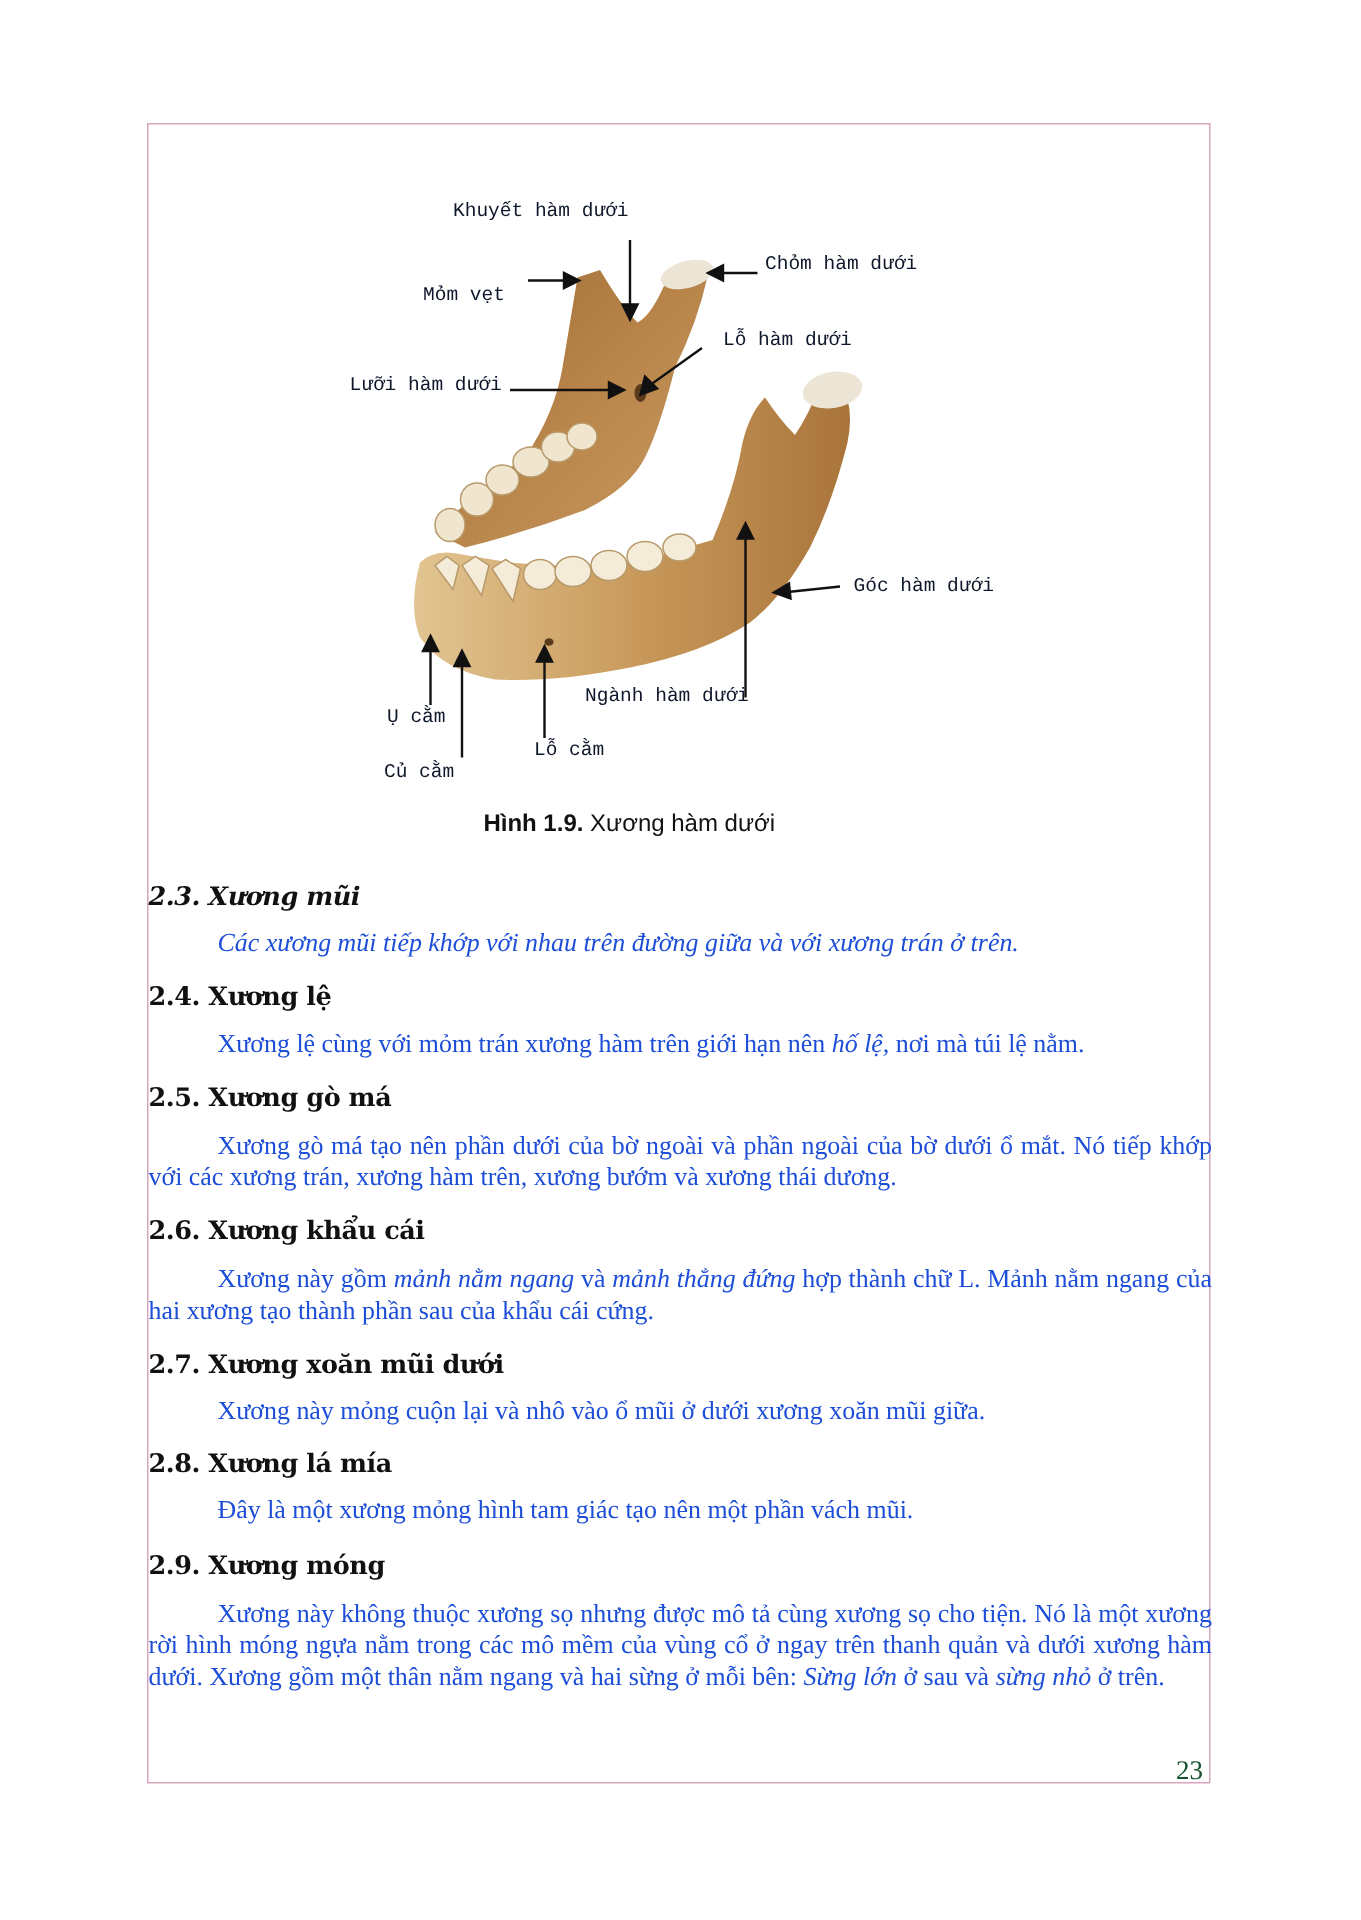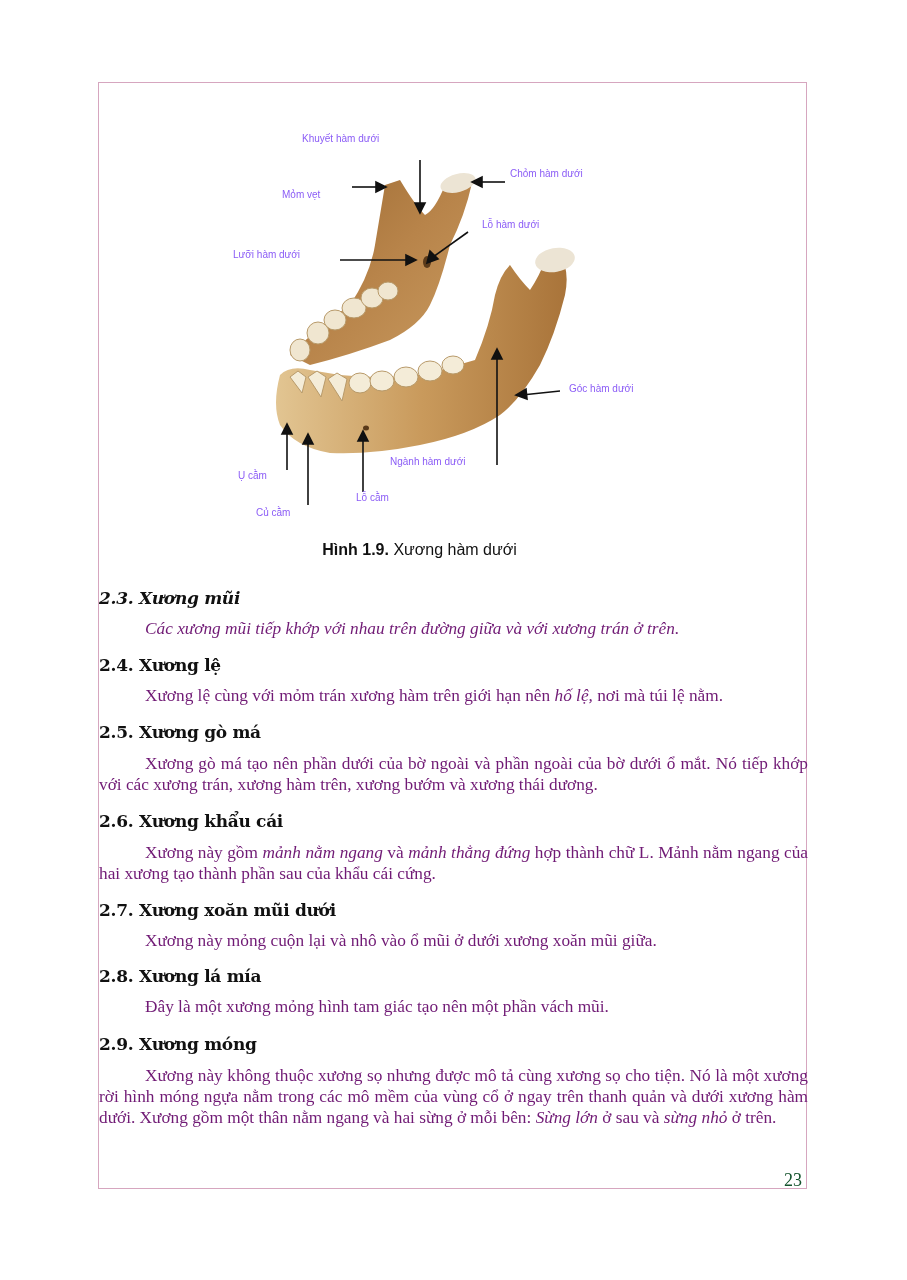--- a/index.html
+++ b/index.html
@@ -1,25 +1,25 @@
 <!DOCTYPE html>
 <html><head>
 <meta charset="utf-8">
 <style>
   html, body { margin: 0; padding: 0; background: #ffffff; }
   body { width: 907px; height: 1280px; position: relative; overflow: hidden; font-family: "Liberation Serif", serif; color: #111; }
   .frame { position: absolute; left: 98px; top: 82px; width: 709px; height: 1107px; border: 1px solid #d6a6bf; box-sizing: border-box; }
   .figure { position: absolute; left: 220px; top: 125px; width: 470px; height: 410px; }
   .figure svg { position: absolute; left: 0; top: 0; }
-  .lbl { position: absolute; font-family: Liberation Sans, sans-serif; font-size: 10px; color: #8b5cf6; white-space: nowrap; }
+  .lbl { position: absolute; font-family: Liberation Mono, monospace; font-size: 13px; color: #0f172a; white-space: nowrap; }
   .caption { position: absolute; left: 0; width: 839px; top: 541px; text-align: center; font-family: "Liberation Sans", sans-serif; font-size: 16px; color: #111; }
   .caption b { font-weight: bold; }
   .content { position: absolute; left: 99px; width: 709px; }
   h2 { margin: 0; font-family: "DejaVu Serif", serif; font-weight: bold; font-size: 17px; color: #111; line-height: 24px; letter-spacing: -0.3px; }
-  p { margin: 0; font-family: "Liberation Serif", serif; font-size: 17.3px; line-height: 21px; text-align: justify; text-indent: 46px; color: #701a75; }
+  p { margin: 0; font-family: "Liberation Serif", serif; font-size: 17.3px; line-height: 21px; text-align: justify; text-indent: 46px; color: #1d4ed8; }
   .sec { position: absolute; left: 0; width: 709px; }
   .page-num { position: absolute; left: 784px; top: 1170px; font-family: "Liberation Serif", serif; font-size: 18px; color: #14532d; }
 </style>
 </head>
 <body>
 
 <div class="frame"></div>
 
 <div class="figure">
   <svg width="470" height="410" viewBox="0 0 470 410">
@@ -103,21 +103,21 @@
   </svg>
 </div>
 
 <div class="lbl" style="left:302px; top:133px;">Khuyết hàm dưới</div>
 <div class="lbl" style="left:510px; top:168px;">Chỏm hàm dưới</div>
 <div class="lbl" style="left:282px; top:189px;">Mỏm vẹt</div>
 <div class="lbl" style="left:482px; top:219px;">Lỗ hàm dưới</div>
 <div class="lbl" style="left:233px; top:249px;">Lưỡi hàm dưới</div>
 <div class="lbl" style="left:569px; top:383px;">Góc hàm dưới</div>
 <div class="lbl" style="left:390px; top:456px;">Ngành hàm dưới</div>
-<div class="lbl" style="left:238px; top:470px;">Ụ cằm</div>
+<div class="lbl" style="left:258px; top:470px;">Ụ cằm</div>
 <div class="lbl" style="left:356px; top:492px;">Lỗ cằm</div>
 <div class="lbl" style="left:256px; top:507px;">Củ cằm</div>
 
 <div class="caption"><b>Hình 1.9.</b><span> Xương hàm dưới</span></div>
 
 <div class="content">
   <div class="sec" style="top:586px;font-style:italic;">
     <h2>2.3. Xương mũi</h2>
     <p style="margin-top:8px;"><span>Các xương mũi tiếp khớp với nhau trên đường giữa và với xương trán ở trên.</span></p>
   </div>

